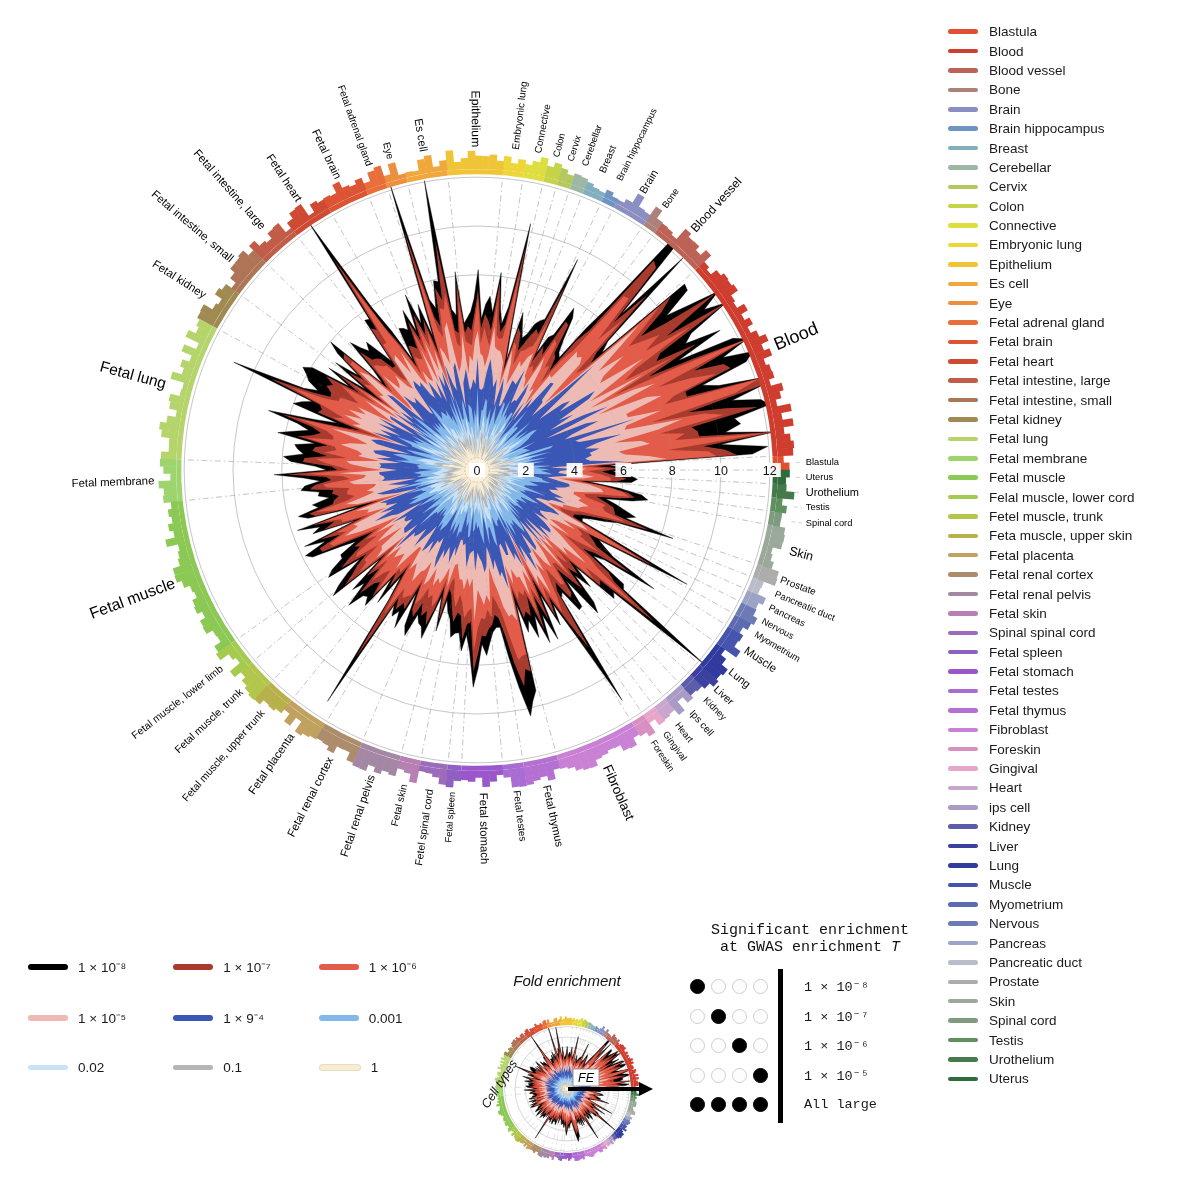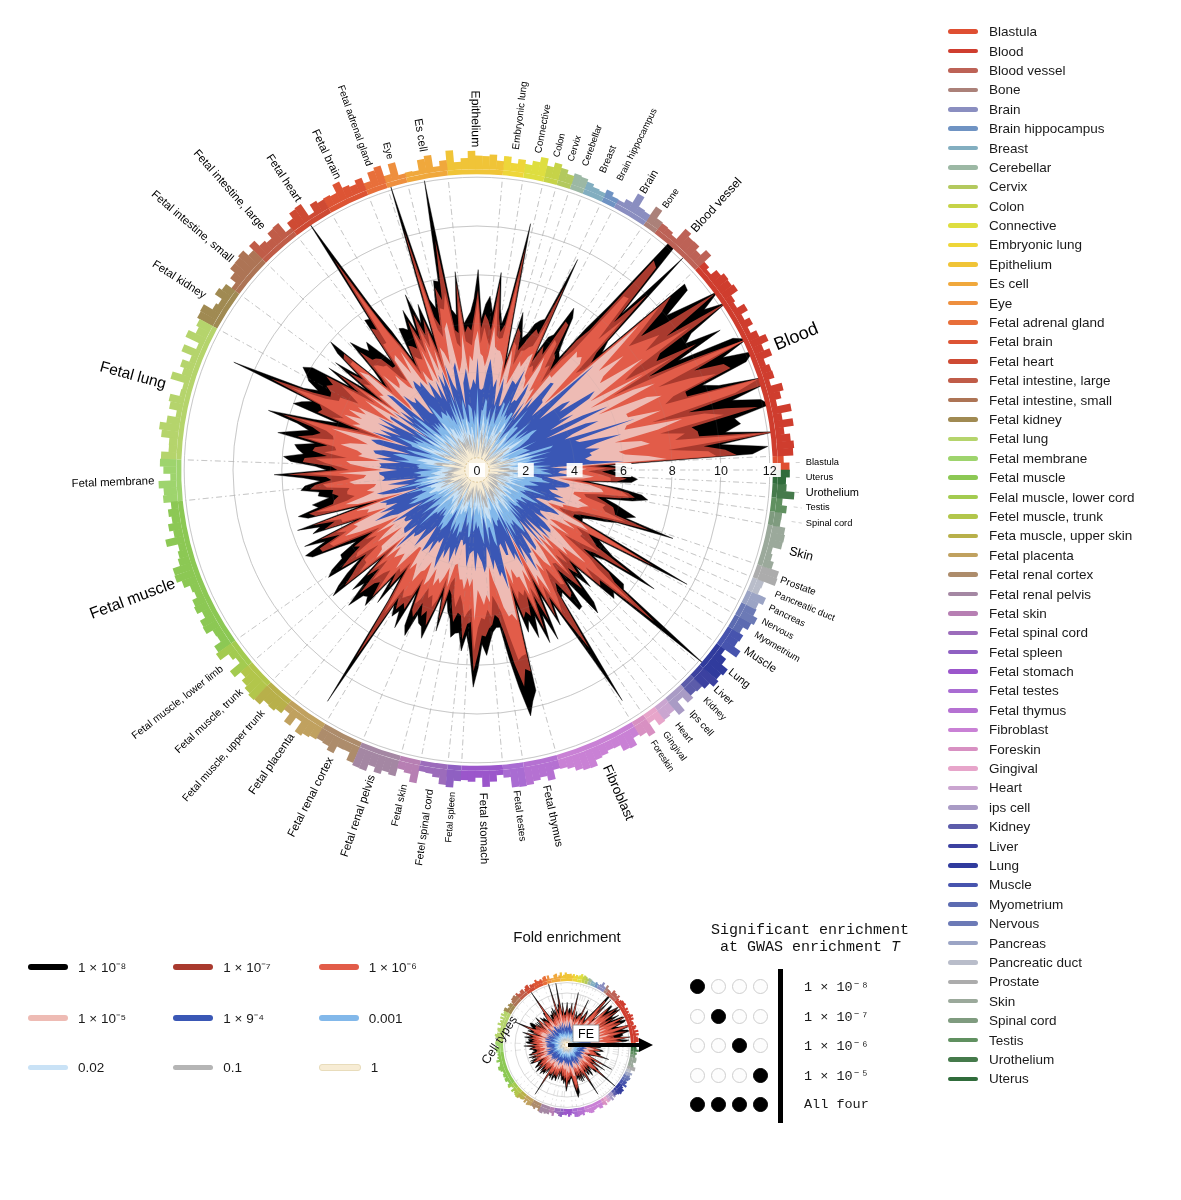--- a/index.html
+++ b/index.html
@@ -9,21 +9,21 @@
   .legend-right{position:absolute;left:948px;top:22px;}
   .lr-row{display:flex;align-items:center;height:19.4px;}
   .lr-swatch{width:30px;height:4.5px;border-radius:2.5px;margin-right:11px;flex:none;}
   .lr-label{font-size:13.5px;white-space:nowrap;}
   .lg-title{font-size:15px;text-align:center;color:#111;}
   .lg-thresh{position:absolute;left:28px;top:924px;width:436px;}
   .th-grid{display:grid;grid-template-columns:1fr 1fr 1fr;row-gap:33px;margin-top:34px;}
   .th-item{display:flex;align-items:center;}
   .th-swatch{width:40px;height:5.5px;border-radius:3px;margin-right:10px;flex:none;}
   .th-label{font-size:13.5px;}
-  .lg-fe{position:absolute;left:472px;top:928px;width:190px;text-align:center;}
+  .lg-fe{position:absolute;left:472px;top:972px;width:190px;text-align:center;font-style:italic;}
   #fe-mini{margin-top:10px;position:relative;height:180px;}
   .cell-types{position:absolute;left:0px;top:78px;transform:rotate(-57deg);font-size:12.5px;color:#111;}
   .lg-sig{position:absolute;left:690px;top:922px;width:240px;font-family:Liberation Mono, monospace;}
   .sig-rows{position:relative;margin-top:16px;}
   .sig-row{display:flex;align-items:center;height:29.5px;}
   .dot{width:13px;height:13px;border-radius:50%;margin-right:6px;flex:none;}
   .dot.filled{background:#000;border:1px solid #000;}
   .dot.empty{background:#fdfdfd;border:1px solid #cfcfcf;}
   .sig-bar{position:absolute;left:88px;top:-3px;bottom:-3px;width:4.5px;background:#000;}
   .sig-label{margin-left:30px;font-size:13.5px;}
@@ -689,21 +689,21 @@
       <div class="lr-row">
         <span class="lr-swatch" style="background: rgb(164, 135, 163);"></span>
         <span class="lr-label">Fetal renal pelvis</span>
       </div>
       <div class="lr-row">
         <span class="lr-swatch" style="background: rgb(183, 127, 179);"></span>
         <span class="lr-label">Fetal skin</span>
       </div>
       <div class="lr-row">
         <span class="lr-swatch" style="background: rgb(156, 108, 187);"></span>
-        <span class="lr-label">Fetal spinal cord</span>
+        <span class="lr-label">Spinal spinal cord</span>
       </div>
       <div class="lr-row">
         <span class="lr-swatch" style="background: rgb(143, 96, 194);"></span>
         <span class="lr-label">Fetal spleen</span>
       </div>
       <div class="lr-row">
         <span class="lr-swatch" style="background: rgb(155, 86, 203);"></span>
         <span class="lr-label">Fetal stomach</span>
       </div>
       <div class="lr-row">
@@ -1274,18 +1274,18 @@
           <span class="dot empty"></span>
           <span class="dot empty"></span>
           <span class="dot filled"></span>
           <span class="sig-label">1 × 10⁻⁵</span>
         </div>
         <div class="sig-row">
           <span class="dot filled"></span>
           <span class="dot filled"></span>
           <span class="dot filled"></span>
           <span class="dot filled"></span>
-          <span class="sig-label">All four</span>
+          <span class="sig-label">All large</span>
         </div>
       </div>
   </div>
 
 </div>
 
 </body></html>

